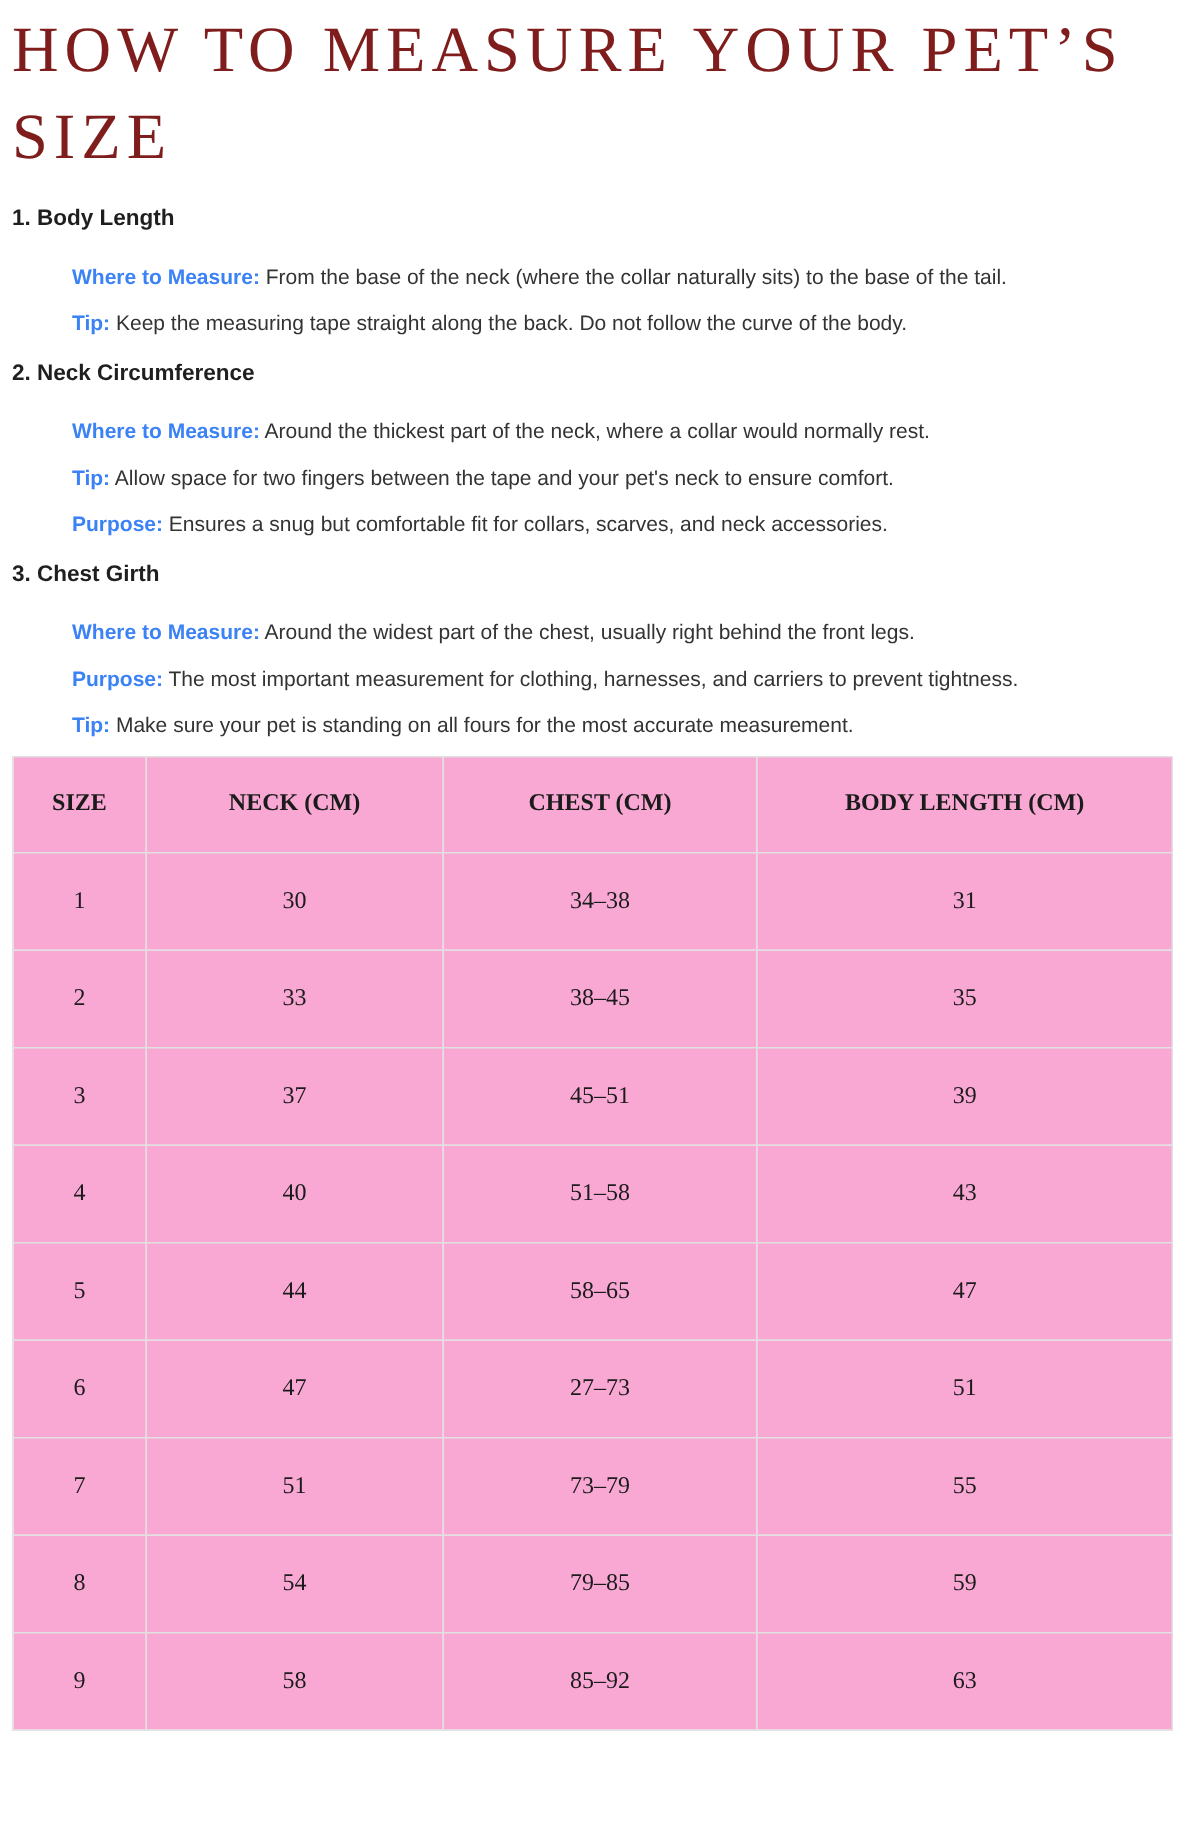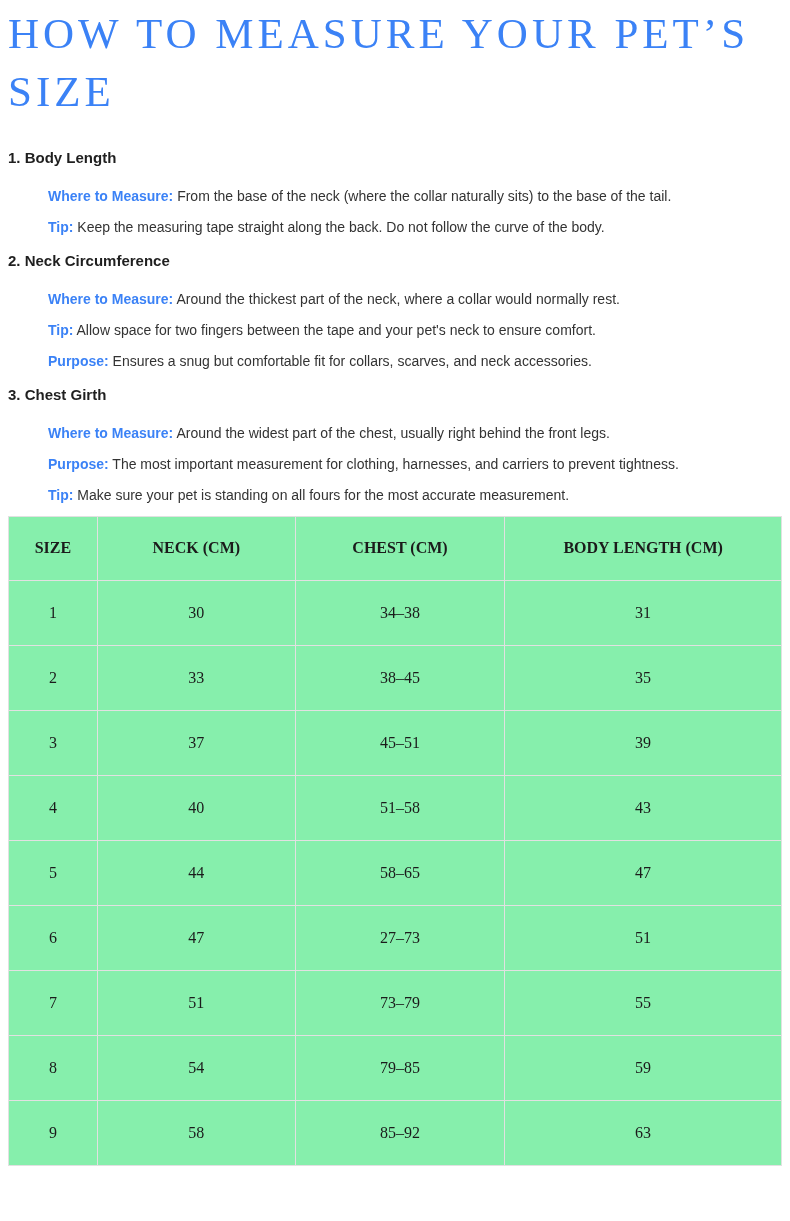--- a/index.html
+++ b/index.html
@@ -15,22 +15,22 @@
     min-height: 1221px;
     padding: 0 8px;
     background: #ffffff;
   }
   .page-title {
     font-family: "Liberation Serif", "DejaVu Serif", serif;
     font-weight: 400;
     font-size: 43px;
     line-height: 1.36;
     letter-spacing: 4px;
-    color: #3b82f6;
-    margin: 5px 0 25px 0;
+    color: #7f1d1d;
+    margin: 5px 0 13px 0;
   }
   .section-heading {
     font-size: 15px;
     font-weight: 700;
     line-height: 21px;
     color: #1f1f1f;
     margin: 12px 0 18px 0;
   }
   .measure-paragraph {
     font-size: 14px;
@@ -48,21 +48,21 @@
     margin-top: 6px;
     font-family: "Liberation Serif", "DejaVu Serif", serif;
     color: #1b1b1b;
     table-layout: fixed;
   }
   .size-chart th,
   .size-chart td {
     border: 1px solid #e1e1e1;
     text-align: center;
     vertical-align: middle;
-    background: #86efac;
+    background: #f9a8d4;
   }
   .size-chart th {
     height: 64px;
     font-size: 16px;
     font-weight: 700;
   }
   .size-chart td {
     height: 65px;
     font-size: 16px;
     font-weight: 400;

